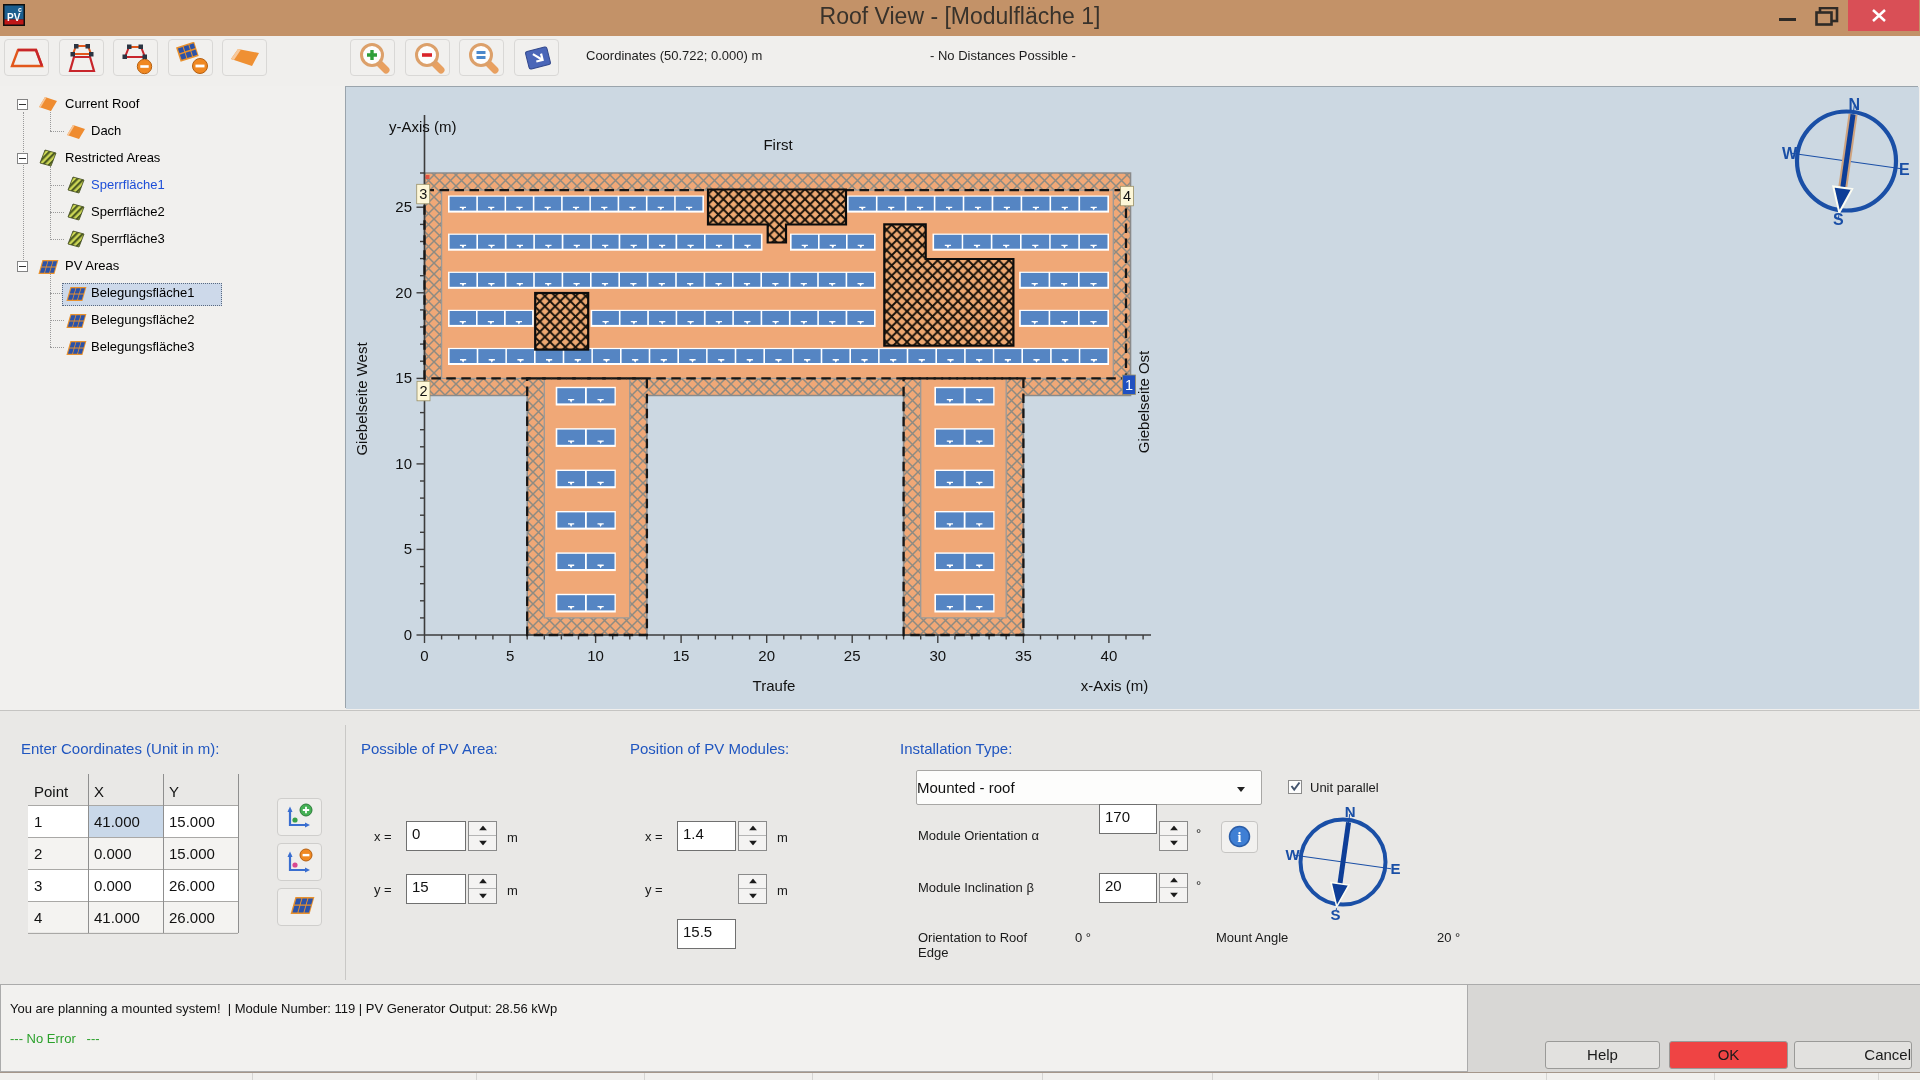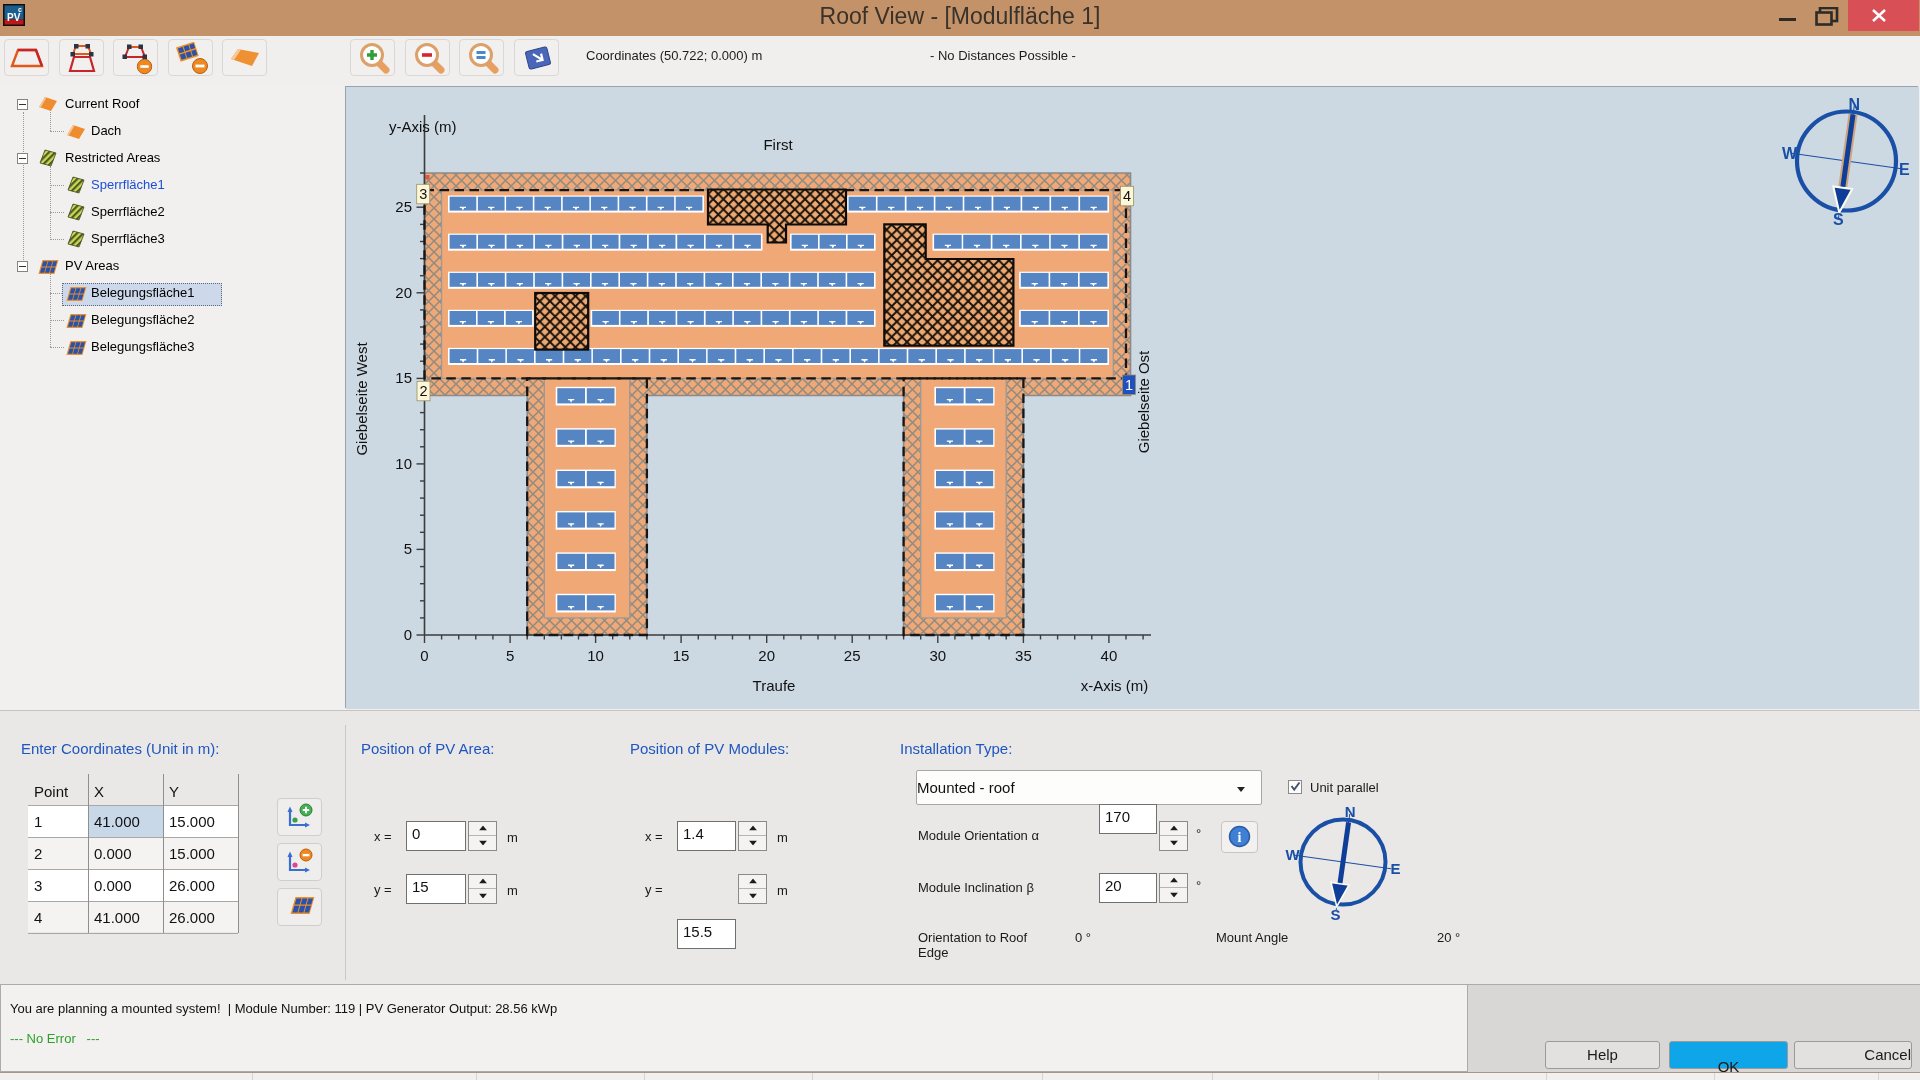--- a/index.html
+++ b/index.html
@@ -707,21 +707,21 @@
 <g fill="#2b52a8">
         <rect x="2.4" y="3.4" width="5" height="6.2"></rect>
         <rect x="8.4" y="3.4" width="5" height="6.2"></rect>
         <rect x="14.4" y="3.4" width="4.6" height="6.2"></rect>
 <rect x="2.4" y="10.8" width="5" height="6.6"></rect>
         <rect x="8.4" y="10.8" width="5" height="6.6"></rect>
         <rect x="14.4" y="10.8" width="4.6" height="6.6"></rect>
       </g>
     </g>
   </svg>
-<div class="lbl" style="left:361px;top:740px">Position of PV Area:</div>
+<div class="lbl" style="left:361px;top:740px">Possible of PV Area:</div>
 <div class="txt" style="left:374px;top:829px">x =</div>
 <div class="inp" style="left:406px;top:821px;width:60px;height:30px">0</div>
 <div class="spin" style="left:468px;top:821px;height:29.5px">
     <div>
       <svg width="8" height="5" viewBox="0 0 8 5">
         <polygon points="4,0 8,5 0,5" fill="#1c1c1c"></polygon>
       </svg>
     </div>
     <div>
       <svg width="8" height="5" viewBox="0 0 8 5">
@@ -838,21 +838,21 @@
     <text x="1350.1" y="816.5" text-anchor="middle" font-size="15" font-weight="600" fill="#1a4fa6">N</text>
     <text x="1395.5" y="874.4" text-anchor="middle" font-size="15" font-weight="600" fill="#1a4fa6">E</text>
     <text x="1335.6" y="919.5" text-anchor="middle" font-size="15" font-weight="600" fill="#1a4fa6">S</text>
     <text x="1292.5" y="859.9" text-anchor="middle" font-size="15" font-weight="600" fill="#1a4fa6">W</text>
   </svg>
 <div class="abs" style="left:0;top:984px;width:1468px;height:88px;background:#f2f1ef;border:1px solid #ababab"></div>
 <div class="txt" style="left:10px;top:1001px;color:#111">You are planning a mounted system! &nbsp;| Module Number: 119 | PV Generator Output: 28.56 kWp</div>
 <div class="txt" style="left:10px;top:1031px;color:#2ba12b">--- No Error&nbsp;&nbsp; ---</div>
 <div class="abs" style="left:1468px;top:984px;width:452px;height:88px;background:#d8d7d5;border-top:1px solid #ababab"></div>
 <div class="abs" style="left:1545px;top:1041px;width:115px;height:28px;background:#e2e1df;border:1px solid #9a9a98;border-radius:3px;text-align:center;font-size:15px;color:#1a1a1a;padding-top:4px">Help</div>
-<div class="abs" style="left:1669px;top:1041px;width:119px;height:28px;background:#0ea5e9;border:1px solid #9a9a98;border-radius:3px;text-align:center;font-size:15px;color:#1a1a1a;padding-top:16px">OK</div>
+<div class="abs" style="left:1669px;top:1041px;width:119px;height:28px;background:#ef4444;border:1px solid #9a9a98;border-radius:3px;text-align:center;font-size:15px;color:#1a1a1a;padding-top:4px">OK</div>
 <div class="abs" style="left:1794px;top:1041px;width:118px;height:28px;background:#e2e1df;border:1px solid #9a9a98;border-radius:3px;text-align:right;font-size:15px;color:#1a1a1a;padding-top:4px">Cancel</div>
 <div class="abs" style="left:0;top:1072px;width:1920px;height:8px;background:#f1f0ee;border-top:1px solid #a5968a"></div>
 <div class="abs" style="left:252px;top:1073px;width:1px;height:7px;background:#d5d4d2"></div>
 <div class="abs" style="left:476px;top:1073px;width:1px;height:7px;background:#d5d4d2"></div>
 <div class="abs" style="left:644px;top:1073px;width:1px;height:7px;background:#d5d4d2"></div>
 <div class="abs" style="left:812px;top:1073px;width:1px;height:7px;background:#d5d4d2"></div>
 <div class="abs" style="left:1042px;top:1073px;width:1px;height:7px;background:#d5d4d2"></div>
 <div class="abs" style="left:1212px;top:1073px;width:1px;height:7px;background:#d5d4d2"></div>
 <div class="abs" style="left:1378px;top:1073px;width:1px;height:7px;background:#d5d4d2"></div>
 <div class="abs" style="left:1546px;top:1073px;width:1px;height:7px;background:#d5d4d2"></div>

